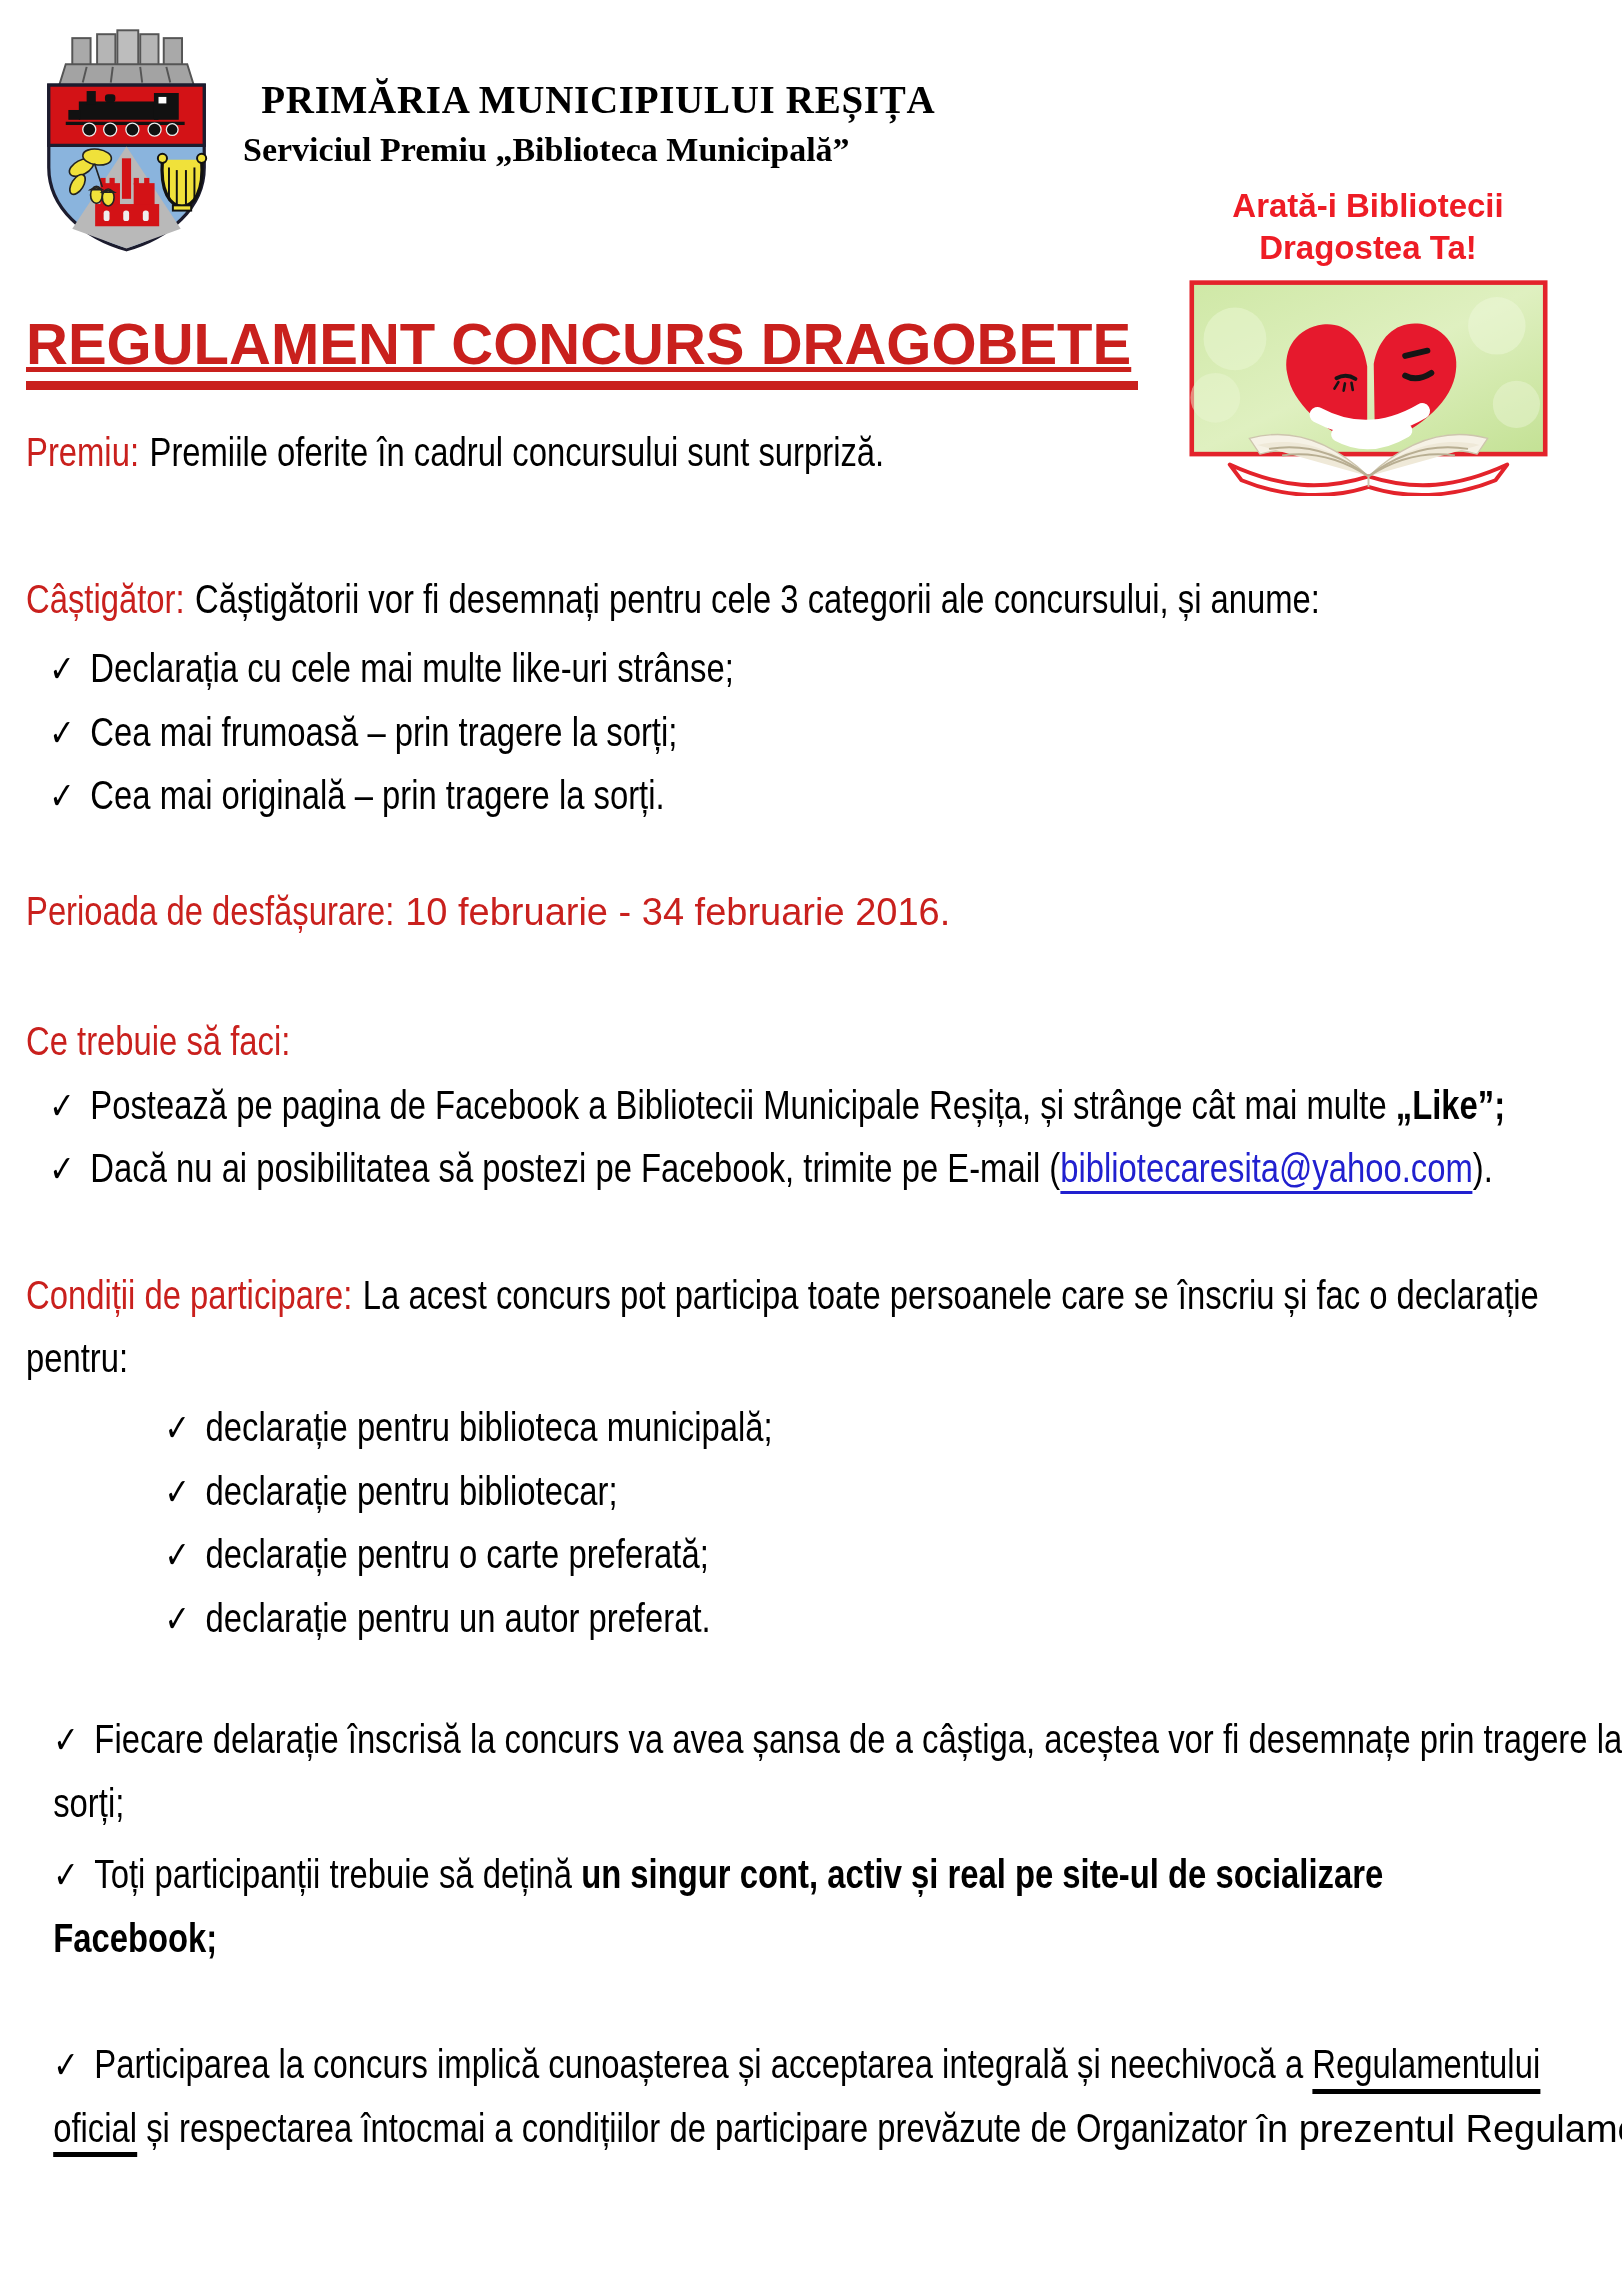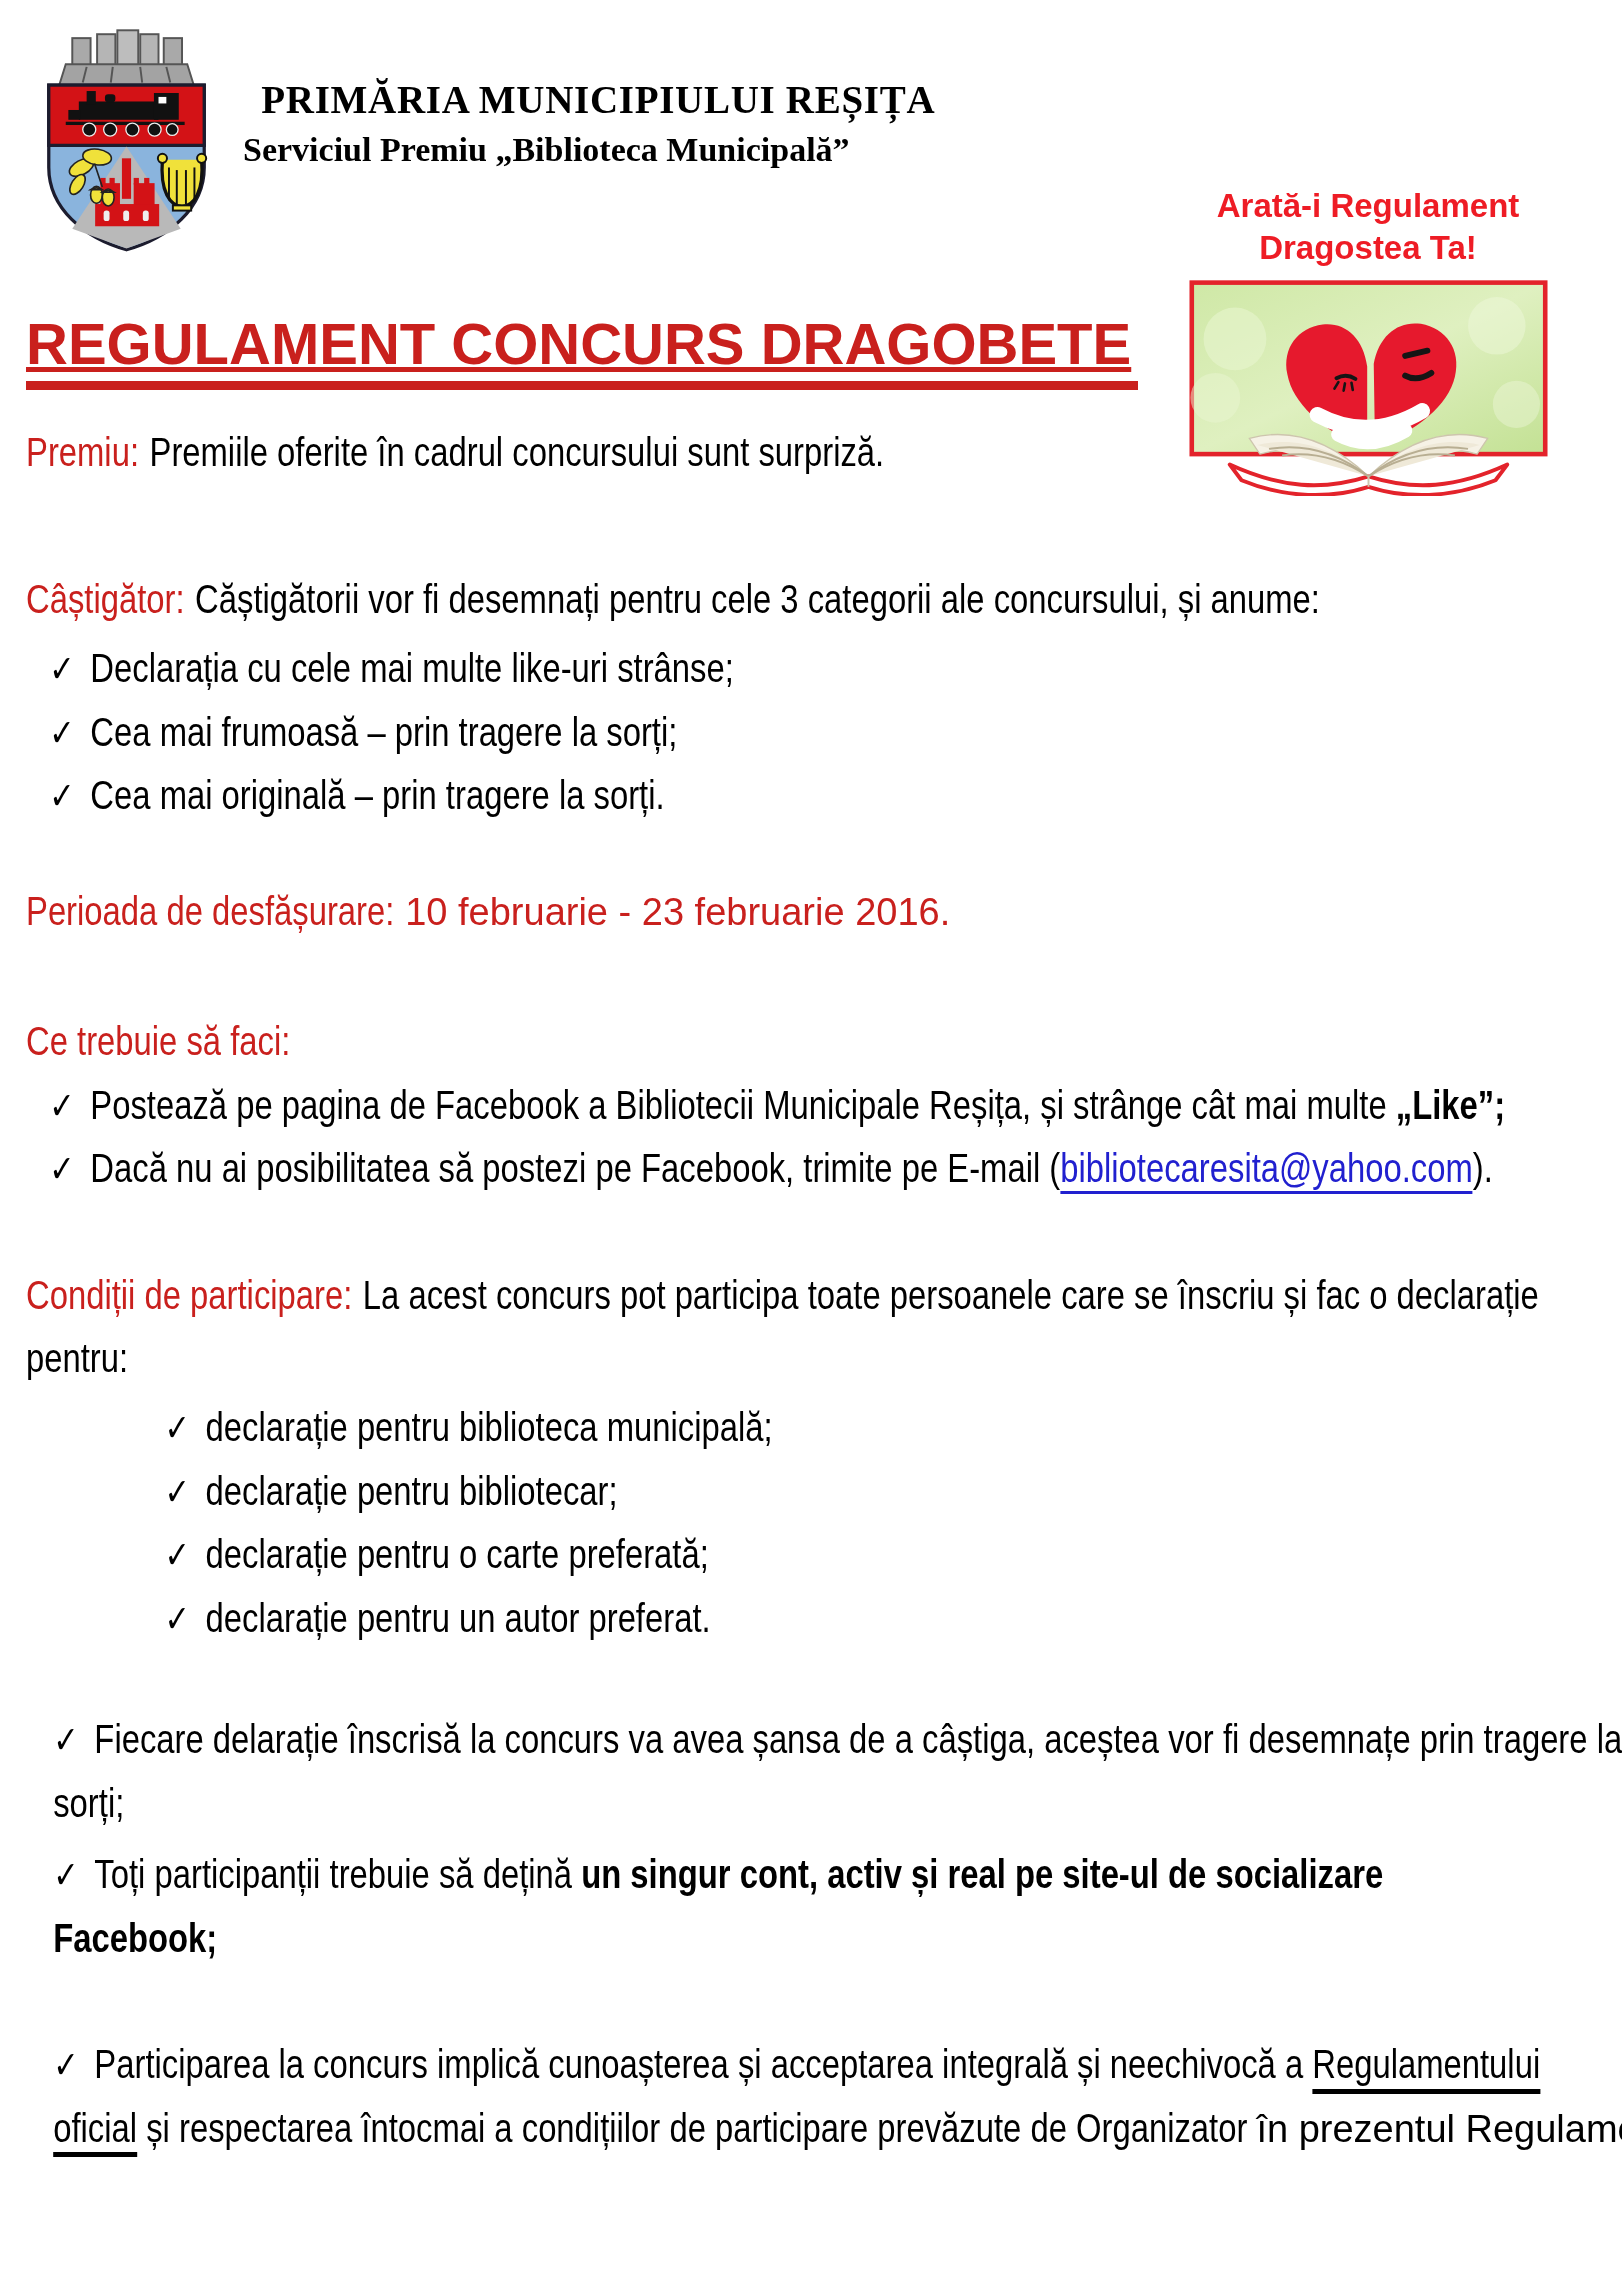--- a/index.html
+++ b/index.html
@@ -127,21 +127,21 @@
   </g>
 </svg>
 
 <div class="org">
   <div class="org-title">PRIMĂRIA MUNICIPIULUI REȘIȚA</div>
   <div class="org-subtitle">Serviciul Premiu „Biblioteca Municipală”</div>
 </div>
 
 <div class="promo">
   <div class="promo-caption">
-    <div>Arată-i Regulament</div>
+    <div>Arată-i Bibliotecii</div>
     <div>Dragostea Ta!</div>
   </div>
   <svg class="promo-img" viewBox="0 0 548 330">
     <defs>
       <linearGradient id="grn" x1="0" y1="0" x2="1" y2="1">
         <stop offset="0" stop-color="#cfe8a6"></stop>
         <stop offset="0.5" stop-color="#dff0c0"></stop>
         <stop offset="1" stop-color="#c3e194"></stop>
       </linearGradient>
     </defs>
@@ -192,21 +192,21 @@
   <p class="p-castigator nowrap">
     <span class="lbl">Câștigător:</span><span>Căștigătorii vor fi desemnați pentru cele 3 categorii ale concursului, și anume:</span>
   </p>
   <div class="list-1">
     <div class="check-item nowrap"><span class="check">✓</span><span>Declarația cu cele mai multe like-uri strânse;</span></div>
     <div class="check-item nowrap"><span class="check">✓</span><span>Cea mai frumoasă – prin tragere la sorți;</span></div>
     <div class="check-item nowrap"><span class="check">✓</span><span>Cea mai originală – prin tragere la sorți.</span></div>
   </div>
 
   <p class="p-perioada nowrap red">
-    <span class="lbl">Perioada de desfășurare:</span><span class="wide">10 februarie - 23 februarie 2016.</span>
+    <span class="lbl">Perioada de desfășurare:</span><span class="wide">10 februarie - 34 februarie 2016.</span>
   </p>
 
   <p class="p-todo-label nowrap red">Ce trebuie să faci:</p>
   <div>
     <div class="check-item nowrap">
       <span class="check">✓</span><span>Postează pe pagina de Facebook a Bibliotecii Municipale Reșița, și strânge cât mai multe </span><b>„Like”;</b>
     </div>
     <div class="check-item nowrap">
       <span class="check">✓</span><span>Dacă nu ai posibilitatea să postezi pe Facebook, trimite pe E-mail (</span><span class="email">bibliotecaresita@yahoo.com</span><span>).</span>
     </div>

